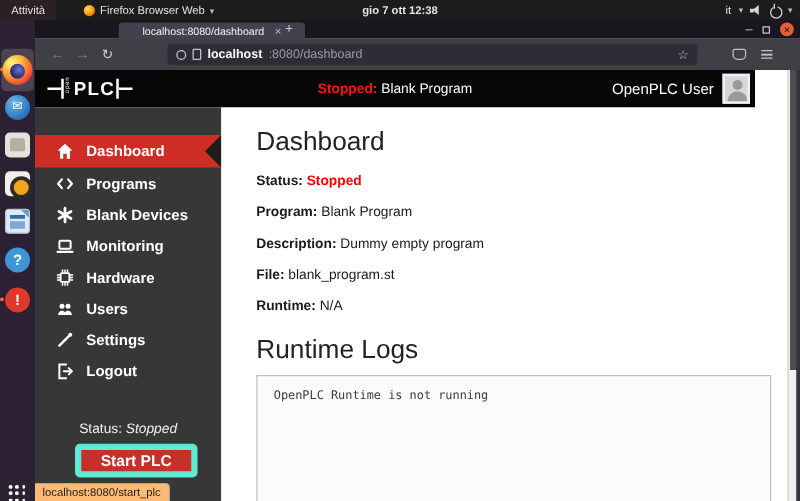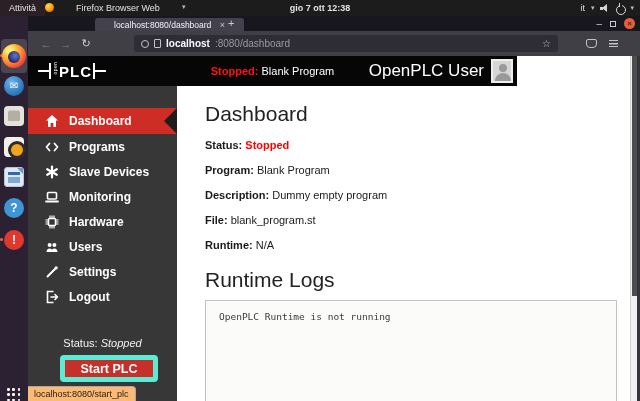--- a/index.html
+++ b/index.html
@@ -3,21 +3,21 @@
 <meta charset="utf-8">
 <style>
   * { margin:0; padding:0; box-sizing:border-box; }
   html,body { width:640px; height:401px; overflow:hidden; background:#fff;
     font-family:"Liberation Sans", sans-serif; }
 
   
   #top-panel { position:absolute; left:0; top:0; width:640px; height:16px;
     background:#1d1c1c; color:#e4e2e0; font-size:9px; display:flex; align-items:center; z-index:30;}
   #activities { padding:0 9px; height:16px; line-height:16px; background:#2b2026;}
-  #ff-menu { display:flex; align-items:flex-start; gap:22px; }
+  #ff-menu { display:flex; align-items:flex-end; gap:4px; margin-left:22px; }
   .ff-dot { width:9px; height:9px; border-radius:50%;
     background:radial-gradient(circle at 35% 35%, #ffe066, #ff9500 55%, #e3462a 90%); display:inline-block;}
   .caret { font-size:7px; color:#bdbbb8; }
   #clock { position:absolute; left:50%; top:0; transform:translateX(-50%); line-height:16px; font-weight:bold;}
   #panel-right { margin-left:auto; display:flex; align-items:center; gap:6px; padding-right:6px; }
   .spk { position:relative; width:9px; height:8px; display:inline-block;}
   .spk:before { content:""; position:absolute; left:0; top:2.5px; width:3px; height:3px; background:#d8d6d4;}
   .spk:after { content:""; position:absolute; left:2px; top:0;
     border-top:4px solid transparent; border-bottom:4px solid transparent; border-right:5px solid #d8d6d4;}
   .pwr { position:relative; width:9px; height:9px; display:inline-block;}
@@ -80,31 +80,31 @@
   .page-ico { width:7px; height:9px; border:1px solid #c3c2c8; border-radius:1px; flex:0 0 auto;}
   #url-host { color:#fbfbfe; font-weight:bold;}
   #url-path { color:#9b9aa2;}
   #url-star { margin-left:auto; color:#c3c2c8; font-size:10px;}
   #nav-right { position:absolute; right:22px; top:0; height:25px; display:flex; align-items:center; gap:12px;}
   .fxview-ico { width:11px; height:9px; border:1px solid #c3c2c8; border-radius:2px 2px 4px 4px;}
   .burger { width:9px; height:7px; border-top:1.5px solid #c3c2c8; border-bottom:1.5px solid #c3c2c8;
     background:linear-gradient(#c3c2c8,#c3c2c8) center/100% 1.5px no-repeat;}
 
   
-  #plc-header { position:absolute; left:28px; top:56px; width:489px; height:30px; background:#060606;
+  #plc-header { position:absolute; left:28px; top:56px; width:576px; height:30px; background:#060606;
     color:#fff; display:flex; align-items:center;}
   #logo { display:flex; align-items:center; margin-left:10px; gap:0;}
   .logo-line { width:11px; height:2px; background:#fff;}
   .logo-bar { width:2px; height:16px; background:#fff;}
   .logo-open { font-size:5px; letter-spacing:0.5px; transform:rotate(-90deg); width:7px; color:#fff;}
   .logo-plc { font-size:15px; font-weight:bold; letter-spacing:1px; margin:0 1px;}
   #hdr-status { position:absolute; left:50%; transform:translateX(-50%); font-size:11px; white-space:nowrap;}
   #hdr-status .stopped { color:#ff1313;font-weight:bold; }
   #hdr-right { margin-left:auto; display:flex; align-items:center; gap:7px; margin-right:4px;}
-  #hdr-user { font-size:17px; }
+  #hdr-user { font-size:12px; }
   #avatar { width:22px; height:24px; background:#d6d6d6; border:2px solid #efefef; position:relative; overflow:hidden;}
   #avatar:before { content:""; position:absolute; left:6px; top:3px; width:8px; height:8px; border-radius:50%; background:#9a9a9a;}
   #avatar:after { content:""; position:absolute; left:2px; top:12px; width:16px; height:10px;
     border-radius:8px 8px 0 0; background:#9a9a9a;}
 
   
   #sidebar { position:absolute; left:28px; top:86px; width:149px; height:315px; background:#373737;}
   .menu-item { position:relative; height:25px; display:flex; align-items:center; gap:10px;
     padding-left:17px; color:#fff; font-size:12px; font-weight:bold;}
   .menu-item svg { flex:0 0 auto; }
@@ -250,21 +250,21 @@
       <span>Programs</span>
     </div>
     <div class="menu-item">
       <svg width="14" height="14" viewBox="0 0 14 14">
           <g stroke="#fff" stroke-width="2.2" stroke-linecap="round">
             <path d="M7 1.5V12.5"></path>
             <path d="M2.2 4.2L11.8 9.8"></path>
             <path d="M2.2 9.8L11.8 4.2"></path>
           </g>
         </svg>
-      <span>Slave Devices</span>
+      <span>Blank Devices</span>
     </div>
     <div class="menu-item">
       <svg width="14" height="14" viewBox="0 0 14 14">
           <rect x="2.5" y="2.5" width="9" height="6.5" rx="1" fill="none" stroke="#fff" stroke-width="1.6"></rect>
           <path d="M1 11.5H13" stroke="#fff" stroke-width="1.8" stroke-linecap="round"></path>
         </svg>
       <span>Monitoring</span>
     </div>
     <div class="menu-item">
       <svg width="14" height="14" viewBox="0 0 14 14">

